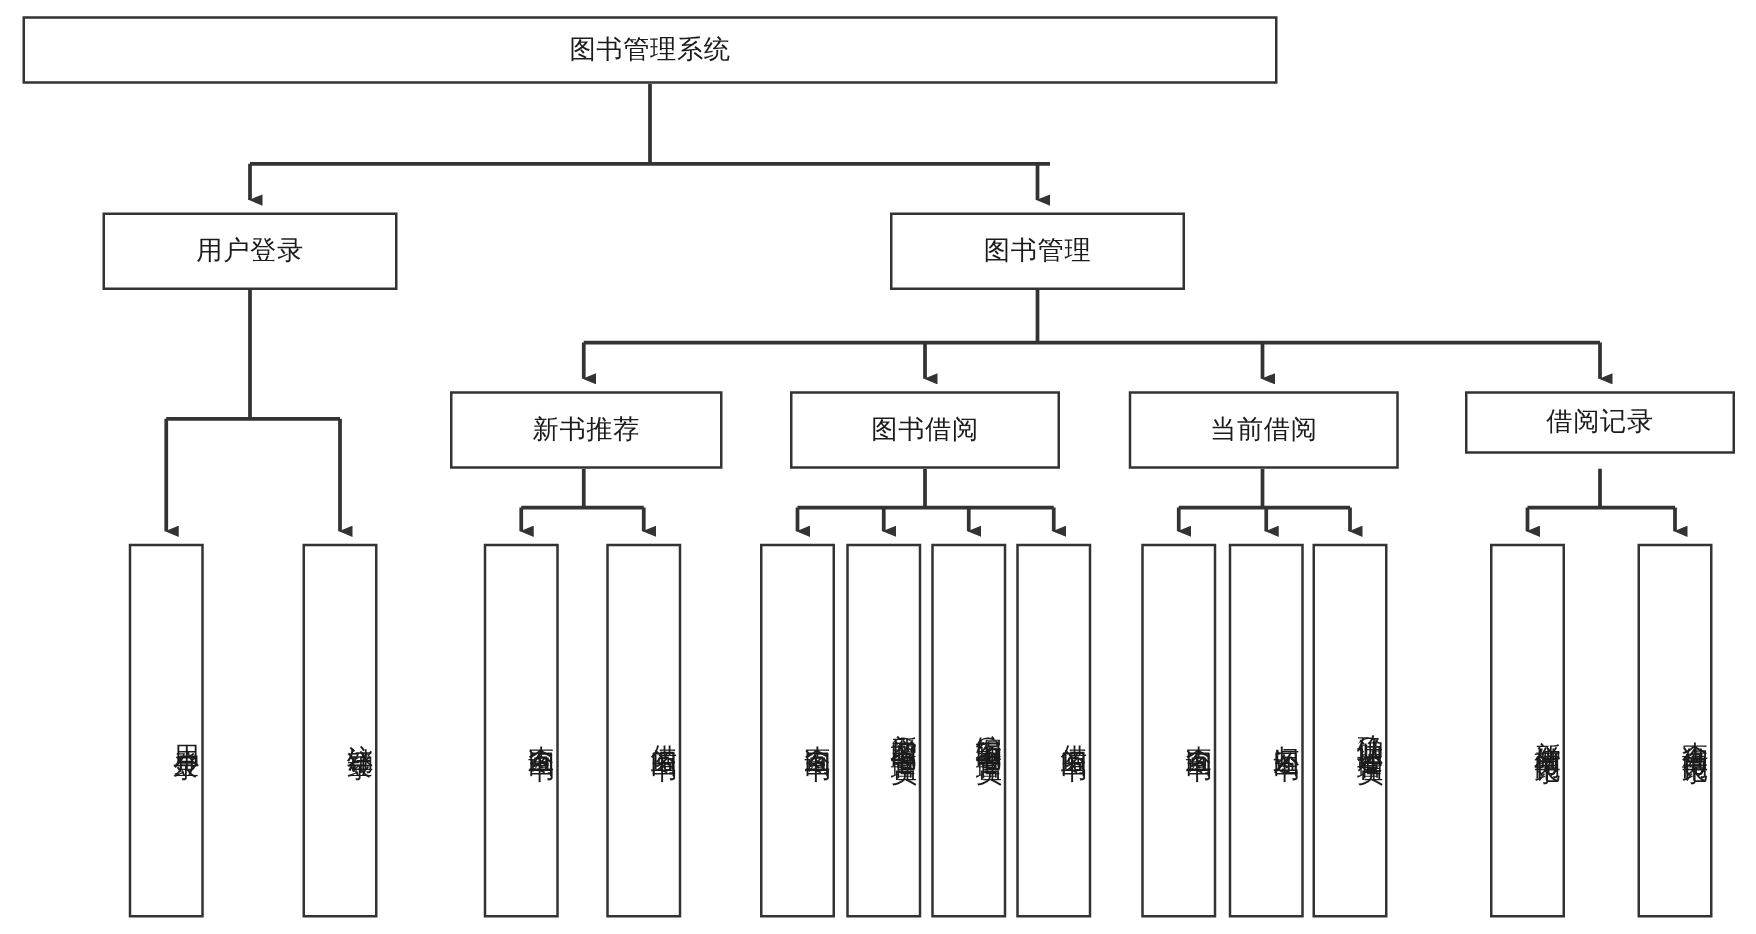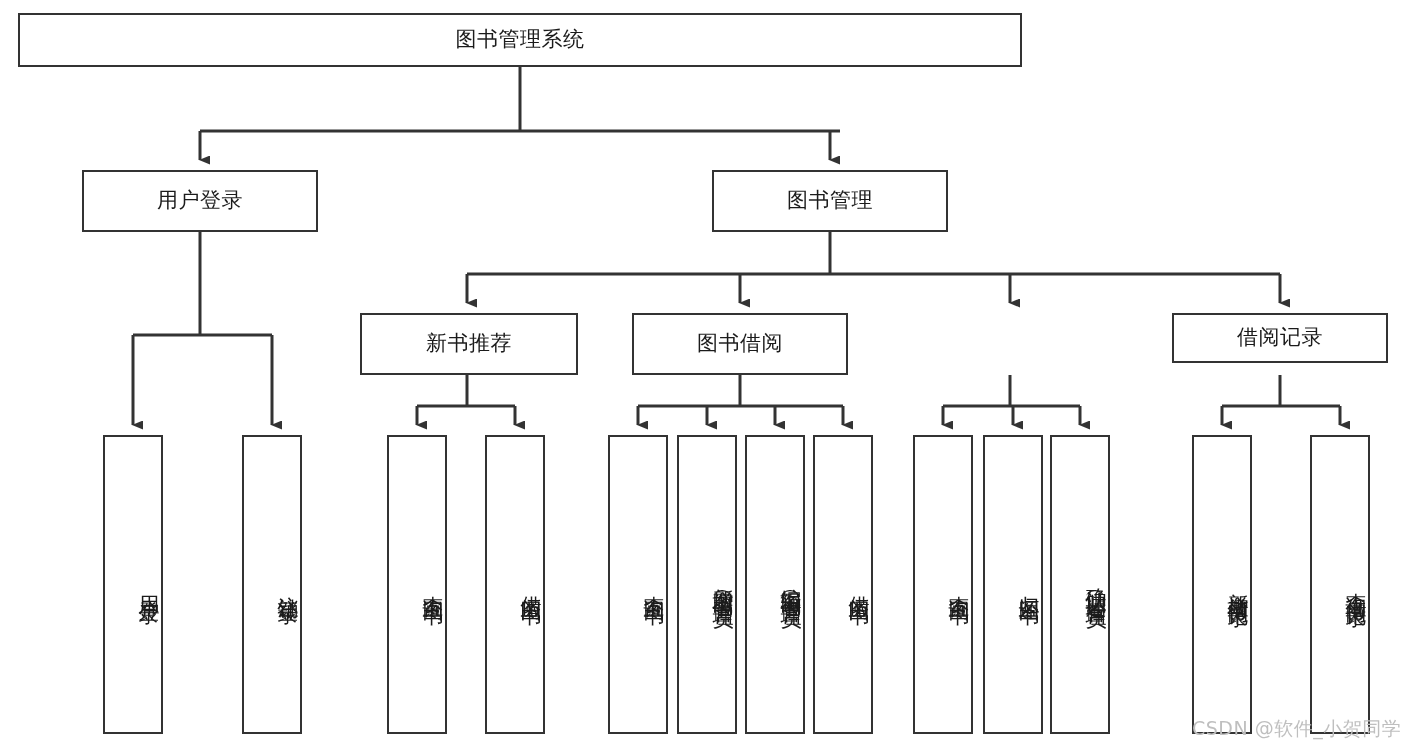--- a/index.html
+++ b/index.html
@@ -132,20 +132,23 @@
   <div class="node horizontal" style="left: 712px; top: 170px; width: 236px; height: 62px; text-align: right;">
     <span class="label">图书管理</span>
   </div>
 
   <div class="node horizontal" style="left: 360px; top: 313px; width: 218px; height: 62px; text-align: center;">
     <span class="label">新书推荐</span>
   </div>
   <div class="node horizontal" style="left: 632px; top: 313px; width: 216px; height: 62px; text-align: right;">
     <span class="label">图书借阅</span>
   </div>
+  <div class="node horizontal" style="left: 903px; top: 313px; width: 216px; height: 62px;">
+    <span class="label">当前借阅</span>
+  </div>
   <div class="node horizontal" style="left: 1172px; top: 313px; width: 216px; height: 50px;">
     <span class="label">借阅记录</span>
   </div>
 
   <div class="node vertical" style="left: 103px; top: 435px; width: 60px; height: 299px;">
     <span class="label">用户登录</span>
   </div>
   <div class="node vertical" style="left: 242px; top: 435px; width: 60px; height: 299px;">
     <span class="label">注销登录</span>
   </div>
@@ -176,15 +179,14 @@
   <div class="node vertical" style="left: 1050px; top: 435px; width: 60px; height: 299px;">
     <span class="label">确认归还（管理员）</span>
   </div>
   <div class="node vertical" style="left: 1192px; top: 435px; width: 60px; height: 299px;">
     <span class="label">新增借阅记录</span>
   </div>
   <div class="node vertical" style="left: 1310px; top: 435px; width: 60px; height: 299px;">
     <span class="label">查询借阅记录</span>
   </div>
 
-  <div class="watermark" style="left: 1192px; top: 716px; color: rgb(191, 191, 191);">CSDN @软件_小贺同学</div>
 
 </div>
 
 </body></html>

